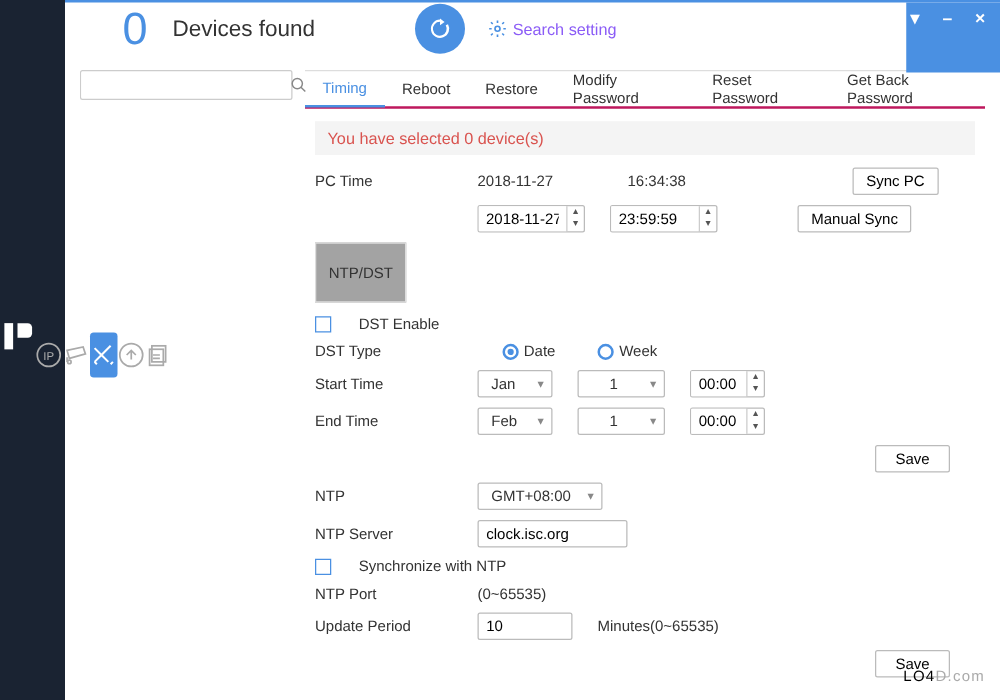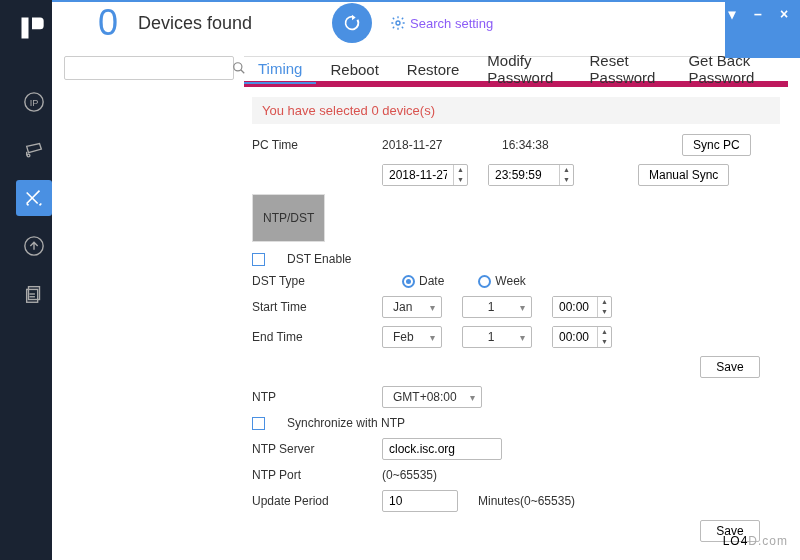--- a/index.html
+++ b/index.html
@@ -1,18 +1,18 @@
 <!DOCTYPE html>
 <html><head>
 <meta charset="utf-8">
 <style>
   * { box-sizing: border-box; margin: 0; padding: 0; font-family: Arial, sans-serif; }
   body { width: 800px; height: 560px; overflow: hidden; background: #fff; position: relative; }
   .app { display: flex; width: 100%; height: 100%; }
-  .sidebar { width: 52px; background: #1a2332; display: flex; flex-direction: column; align-items: flex-end; padding-top: 8px; }
+  .sidebar { width: 52px; background: #1a2332; display: flex; flex-direction: row; align-items: center; padding-top: 8px; }
   .logo { width: 40px; height: 40px; color: #fff; display: flex; align-items: center; justify-content: center; font-size: 20px; font-weight: bold; margin-bottom: 30px; }
   .side-icon { width: 36px; height: 36px; margin: 6px 0; display: flex; align-items: center; justify-content: center; color: #aaa; border-radius: 3px; cursor: pointer; }
   .side-icon.active { background: #4a90e2; color: #fff; }
   .side-icon svg { width: 22px; height: 22px; }
   .main { flex: 1; display: flex; flex-direction: column; }
   .header { height: 56px; background: #fff; border-top: 2px solid #4a90e2; display: flex; align-items: center; padding: 0 16px; position: relative; }
   .header-right-bg { position: absolute; right: 0; top: 0; width: 75px; height: 56px; background: #4a90e2; }
   .window-controls { position: absolute; right: 8px; top: 4px; display: flex; gap: 10px; z-index: 2; color: #fff; font-size: 14px; font-weight: bold; }
   .win-btn { cursor: pointer; width: 16px; text-align: center; }
   .device-count { font-size: 36px; color: #4a90e2; margin-left: 30px; margin-right: 20px; font-weight: 300; }
@@ -20,21 +20,21 @@
   .sync-circle { width: 40px; height: 40px; border-radius: 50%; background: #4a90e2; margin-left: 80px; display: flex; align-items: center; justify-content: center; cursor: pointer; }
   .sync-circle svg { width: 22px; height: 22px; fill: #fff; }
   .search-setting { margin-left: 18px; color: #8b5cf6; font-size: 13px; cursor: pointer; display: flex; align-items: center; gap: 4px; }
   .gear-ic { width: 16px; height: 16px; }
   .body { display: flex; flex: 1; padding: 12px; gap: 10px; }
   .left-panel { width: 170px; }
   .search-box { display: flex; align-items: center; height: 24px; border: 1px solid #ccc; border-radius: 2px; background: #fff; }
   .search-input { flex: 1; border: none; outline: none; height: 20px; padding: 0 6px; font-size: 12px; }
   .search-btn { width: 22px; height: 22px; display: flex; align-items: center; justify-content: center; color: #888; cursor: pointer; }
   .content { flex: 1; border-top: 1px solid #ddd; }
-  .tabs { display: flex; border-bottom: 6px solid #be185d; height: 30px; align-items: center; font-size: 15px; }
+  .tabs { display: flex; border-bottom: 2px solid #be185d; height: 30px; align-items: center; font-size: 12px; }
   .tab { padding: 0 14px; height: 30px; display: flex; align-items: center; color: #333; cursor: pointer; }
   .tab.active { color: #4a90e2; border-bottom: 2px solid #4a90e2; }
   .panel { padding: 10px 8px; font-size: 12px; color: #333; }
   .msg-bar { background: #f4f4f4; padding: 6px 10px; color: #d9534f; font-size: 13px; margin-bottom: 10px; }
   .row { display: flex; align-items: center; margin-bottom: 8px; gap: 20px; }
   .lbl { width: 110px; font-size: 12px; }
   .val { width: 100px; font-size: 12px; }
   .btn { background: #fff; border: 1px solid #bbb; height: 22px; padding: 0 10px; font-size: 12px; cursor: pointer; border-radius: 2px; }
   .inpt { background: #fff; border: 1px solid #bbb; height: 22px; padding: 0 6px; font-size: 12px; border-radius: 2px; }
   .spinbox { display: flex; align-items: center; border: 1px solid #bbb; height: 22px; border-radius: 2px; background: #fff; }
@@ -222,31 +222,31 @@
 
           <div class="save-right">
             <button class="btn" style="width:60px">Save</button>
           </div>
 
           <div class="row">
             <div class="lbl">NTP</div>
             <div class="sel" style="width:100px">GMT+08:00</div>
           </div>
 
+          <div class="row">
+            <div class="lbl">NTP Server</div>
+            <input class="inpt" style="width: 120px;" value="clock.isc.org">
+          </div>
+
           <div class="row chk">
             <div class="chk-box"></div>
             <span>Synchronize with NTP</span>
           </div>
 
           <div class="row">
-            <div class="lbl">NTP Server</div>
-            <input class="inpt" style="width: 120px;" value="clock.isc.org">
-          </div>
-
-          <div class="row">
             <div class="lbl">NTP Port</div>
             <span>(0~65535)</span>
           </div>
 
           <div class="row">
             <div class="lbl">Update Period</div>
             <input class="inpt" style="width: 76px;" value="10">
             <span>Minutes(0~65535)</span>
           </div>
 

